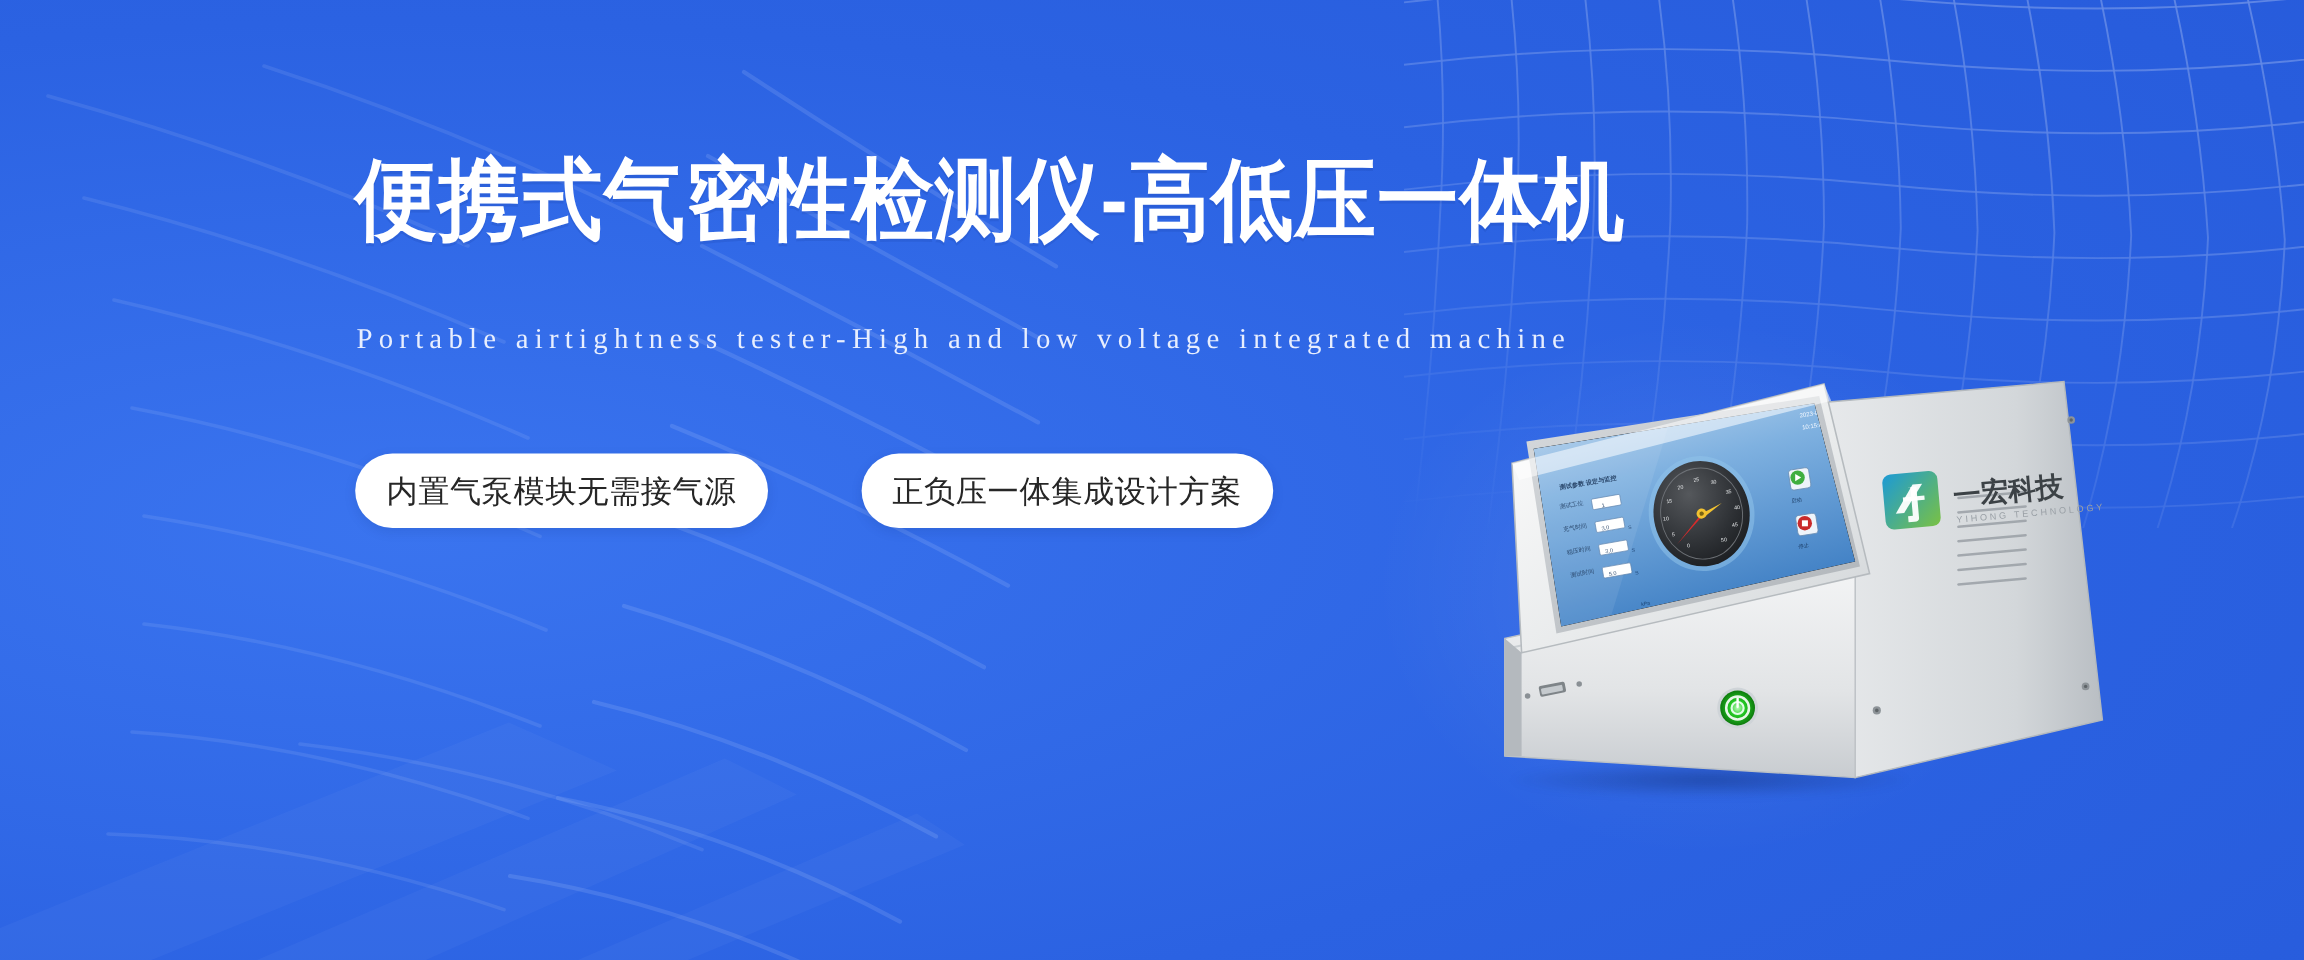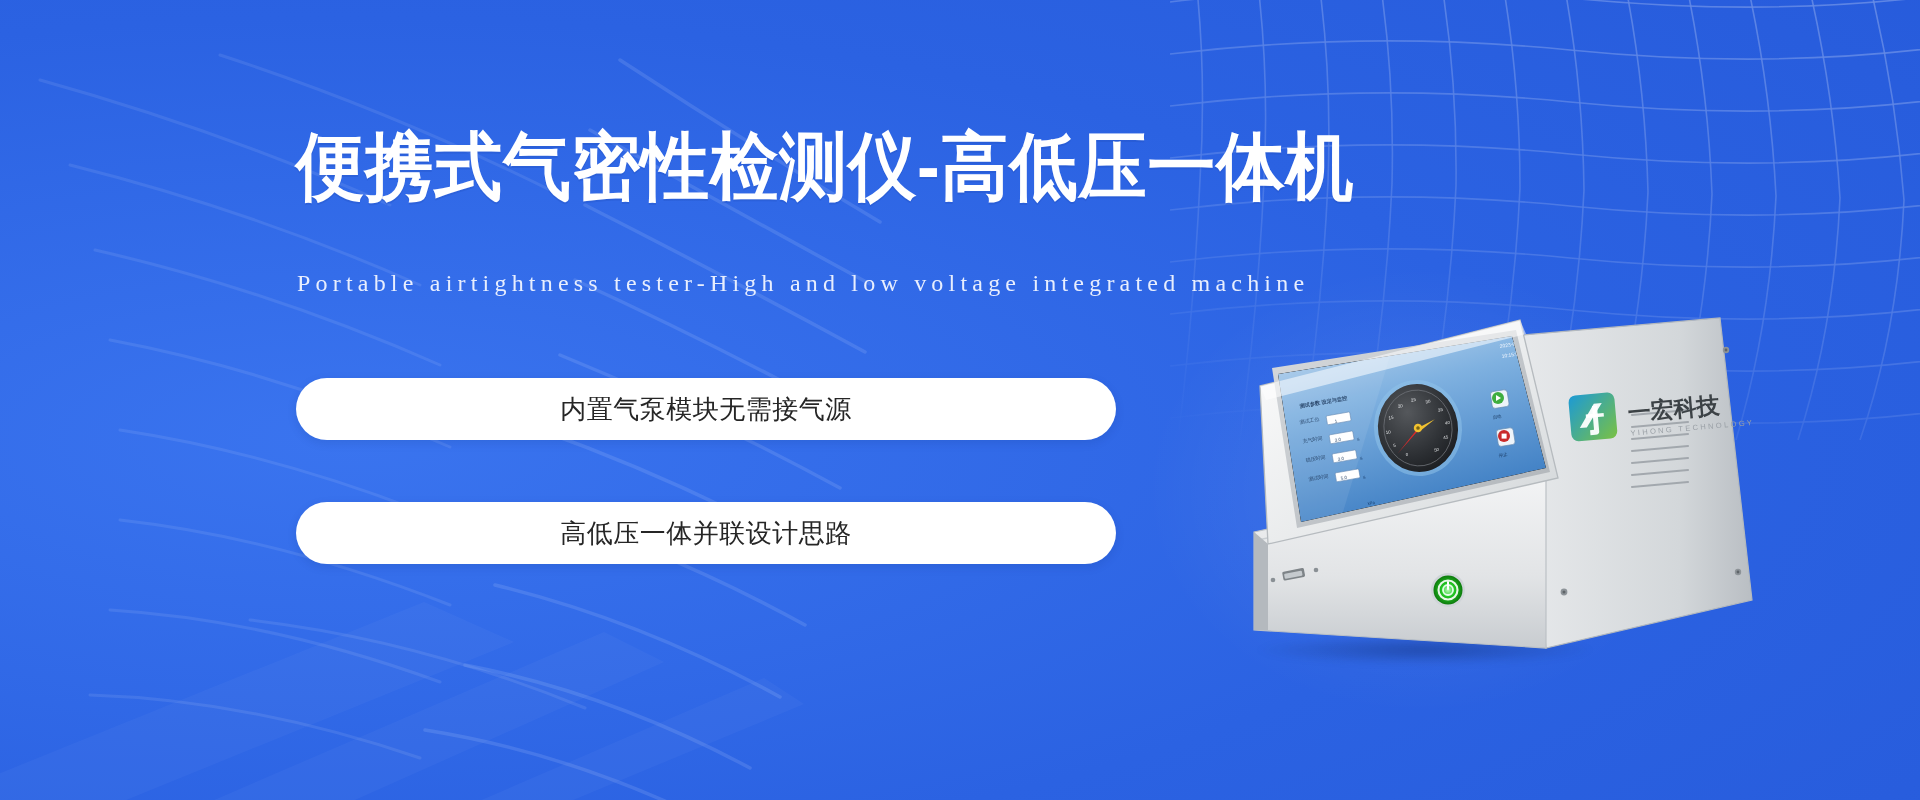--- a/index.html
+++ b/index.html
@@ -58,21 +58,21 @@
     font-size:24px;
     color:#eef3ff;
     letter-spacing:5.2px;
     white-space:nowrap;
     opacity:.97;
     margin-top:21px;
   }
 
   
   .pills{position:absolute;left:296px;top:378px;width:820px;}
-  .pill-row{display:flex;gap:62px;margin-bottom:57px;flex-direction:column;}
+  .pill-row{display:flex;gap:78px;margin-bottom:57px;}
   .pill{
     background:#ffffff;
     border-radius:40px;
     height:62px;
     display:flex;align-items:center;justify-content:center;
     padding:0 26px;
     min-width:296px;
     box-sizing:border-box;
     color:#262626;
     font-size:26px;
@@ -178,21 +178,21 @@
   <div class="bg-glow"></div>
 
   <div class="content">
 
     <div class="title">便携式气密性检测仪-高低压一体机</div>
     <div class="subtitle">Portable airtightness tester-High and low voltage integrated machine</div>
 
     <div class="pills">
       <div class="pill-row">
         <div class="pill">内置气泵模块无需接气源</div>
-        <div class="pill">高低压一体并联设计思路</div>
+        <div class="pill">正负压一体集成设计方案</div>
       </div>
     </div>
 
     <div class="device-wrap">
       <div class="device-shadow"></div>
 
       <svg class="device" viewBox="0 0 720 420">
         <defs>
           <linearGradient id="caseTop" x1="0" y1="0" x2="1" y2="1">
             <stop offset="0%" stop-color="#fdfdfd"></stop>

